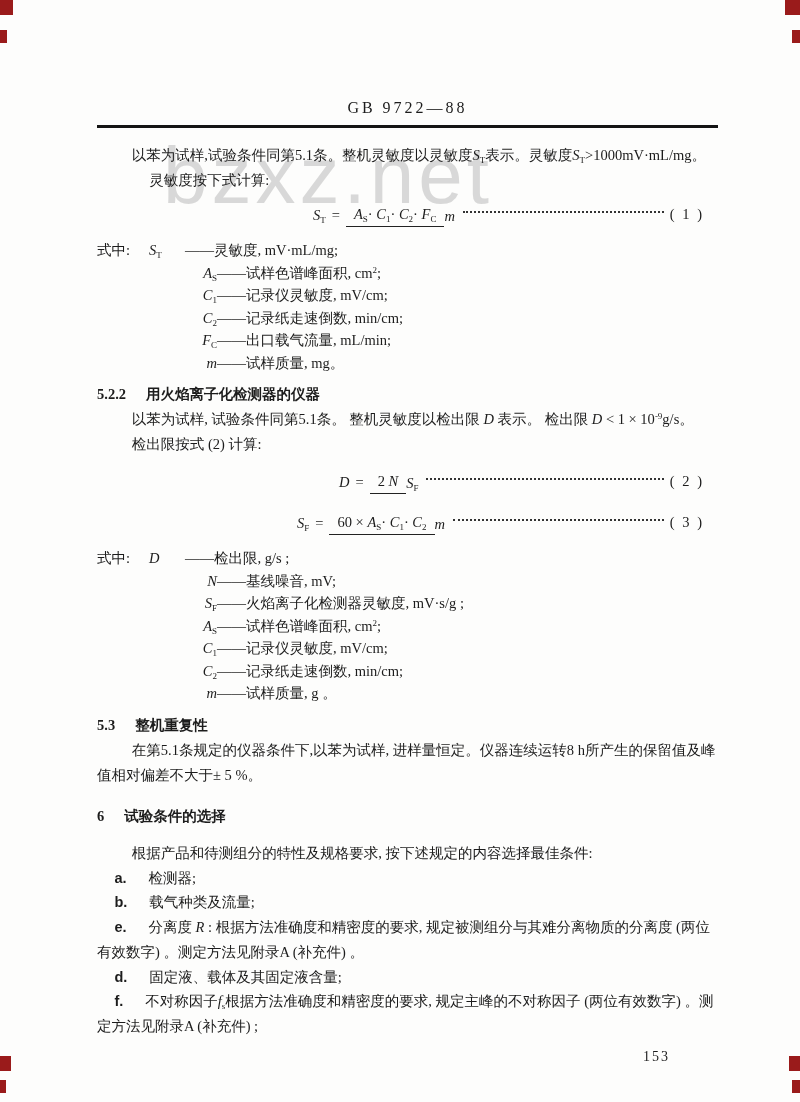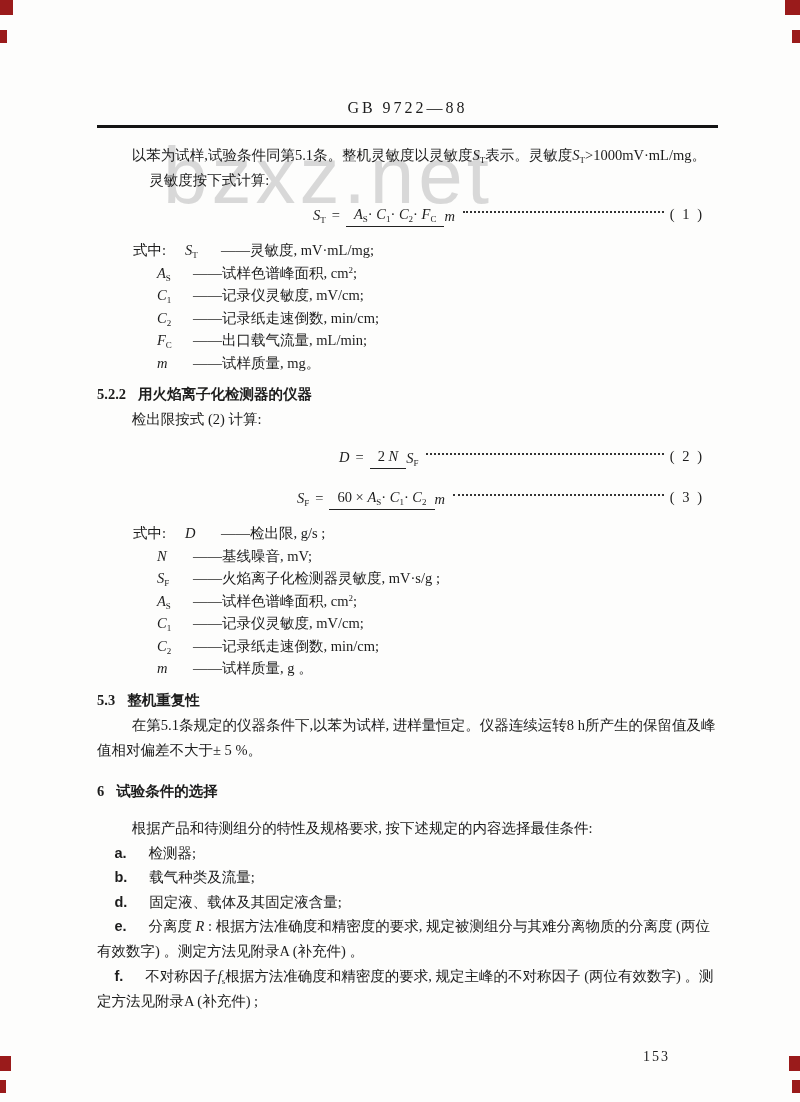--- a/index.html
+++ b/index.html
@@ -45,28 +45,28 @@
   .math i{font-family:"Liberation Serif",serif;}
   .lhs{margin-right:6px;}
   .eqs{margin-right:6px;}
   .frac{display:inline-flex;flex-direction:row;text-align:center;line-height:20px;}
   .frac .num{padding:0 8px 2px 8px;border-bottom:1.6px solid #222;}
   .frac .den{padding-top:2px;}
   .leader{flex:1;border-bottom:2px dotted #333;margin:0 6px 8px 8px;height:1px;}
   .eqno{margin-bottom:2px;letter-spacing:2px;}
 
   .where{margin-top:4px;line-height:22.5px;}
-  .def-row{display:flex;margin-left:36px;}
+  .def-row{display:flex;}
   .def-row .where-label{width:52px;flex:none;}
-  .def-row.indent{margin-left:60px;}
+  .def-row.indent{margin-left:84px;text-align:right;}
   .def-row .term{min-width:36px;flex:none;}
   .def-row .dash{flex:none;letter-spacing:0;}
 
   .sec-head{font-weight:bold;margin-top:8px;}
-  .sec-head .sec-no{margin-right:12px;}
+  .sec-head .sec-no{margin-right:20px;}
   .sec6{margin-top:16px;margin-bottom:12px;}
 
   .list-item{text-indent:1.2em;}
   .list-item .li-label{font-weight:bold;font-family:"Liberation Sans",sans-serif;padding-right:22px;}
   .li-short{line-height:24.5px;}
 
   sub,sup{font-size:.62em;line-height:0;}
   sub{vertical-align:-0.35em;}
   sup{vertical-align:0.55em;}
 
@@ -135,20 +135,21 @@
     <div class="def-row indent">
       <span class="term"><i>m</i></span>
       <span class="dash">——</span>
       <span>试样质量, mg。</span>
     </div>
   </div>
 
   <div class="sec-head">
     <span class="sec-no">5.2.2</span><span>用火焰离子化检测器的仪器</span>
   </div>
+  <p class="pind math nowrap">以苯为试样, 试验条件同第5.1条。 整机灵敏度以检出限 <i>D</i> 表示。 检出限 <i>D</i> &lt; 1 × 10<sup>-9</sup>g/s。</p>
   <p class="pind">检出限按式 (2) 计算:</p>
 
   <div class="formula-row f2 math">
     <span class="lhs"><i>D</i></span>
     <span class="eqs">=</span>
     <span class="frac">
       <span class="num">2 <i>N</i></span>
       <span class="den"><i>S</i><sub>F</sub></span>
     </span>
     <span class="leader"></span>
@@ -210,19 +211,19 @@
   </div>
   <p class="pind">在第5.1条规定的仪器条件下,以苯为试样, 进样量恒定。仪器连续运转8 h所产生的保留值及峰值相对偏差不大于± 5 %。</p>
 
   <div class="sec-head sec6">
     <span class="sec-no">6</span><span>试验条件的选择</span>
   </div>
   <p class="pind">根据产品和待测组分的特性及规格要求, 按下述规定的内容选择最佳条件:</p>
 
   <p class="list-item li-short"><span class="li-label">a.</span><span>检测器;</span></p>
   <p class="list-item li-short"><span class="li-label">b.</span><span>载气种类及流量;</span></p>
+  <p class="list-item math"><span class="li-label">e.</span><span>分离度 <i>R</i> : 根据方法准确度和精密度的要求, 规定被测组分与其难分离物质的分离度 (两位有效数字) 。测定方法见附录A (补充件) 。</span></p>
   <p class="list-item li-short"><span class="li-label">d.</span><span>固定液、载体及其固定液含量;</span></p>
-  <p class="list-item math"><span class="li-label">e.</span><span>分离度 <i>R</i> : 根据方法准确度和精密度的要求, 规定被测组分与其难分离物质的分离度 (两位有效数字) 。测定方法见附录A (补充件) 。</span></p>
   <p class="list-item math"><span class="li-label">f.</span><span>不对称因子<i>f</i><sub>s</sub>根据方法准确度和精密度的要求, 规定主峰的不对称因子 (两位有效数字) 。测定方法见附录A (补充件) ;</span></p>
 
 </div>
 
 <div class="page-number">153</div>
 
 </body></html>

